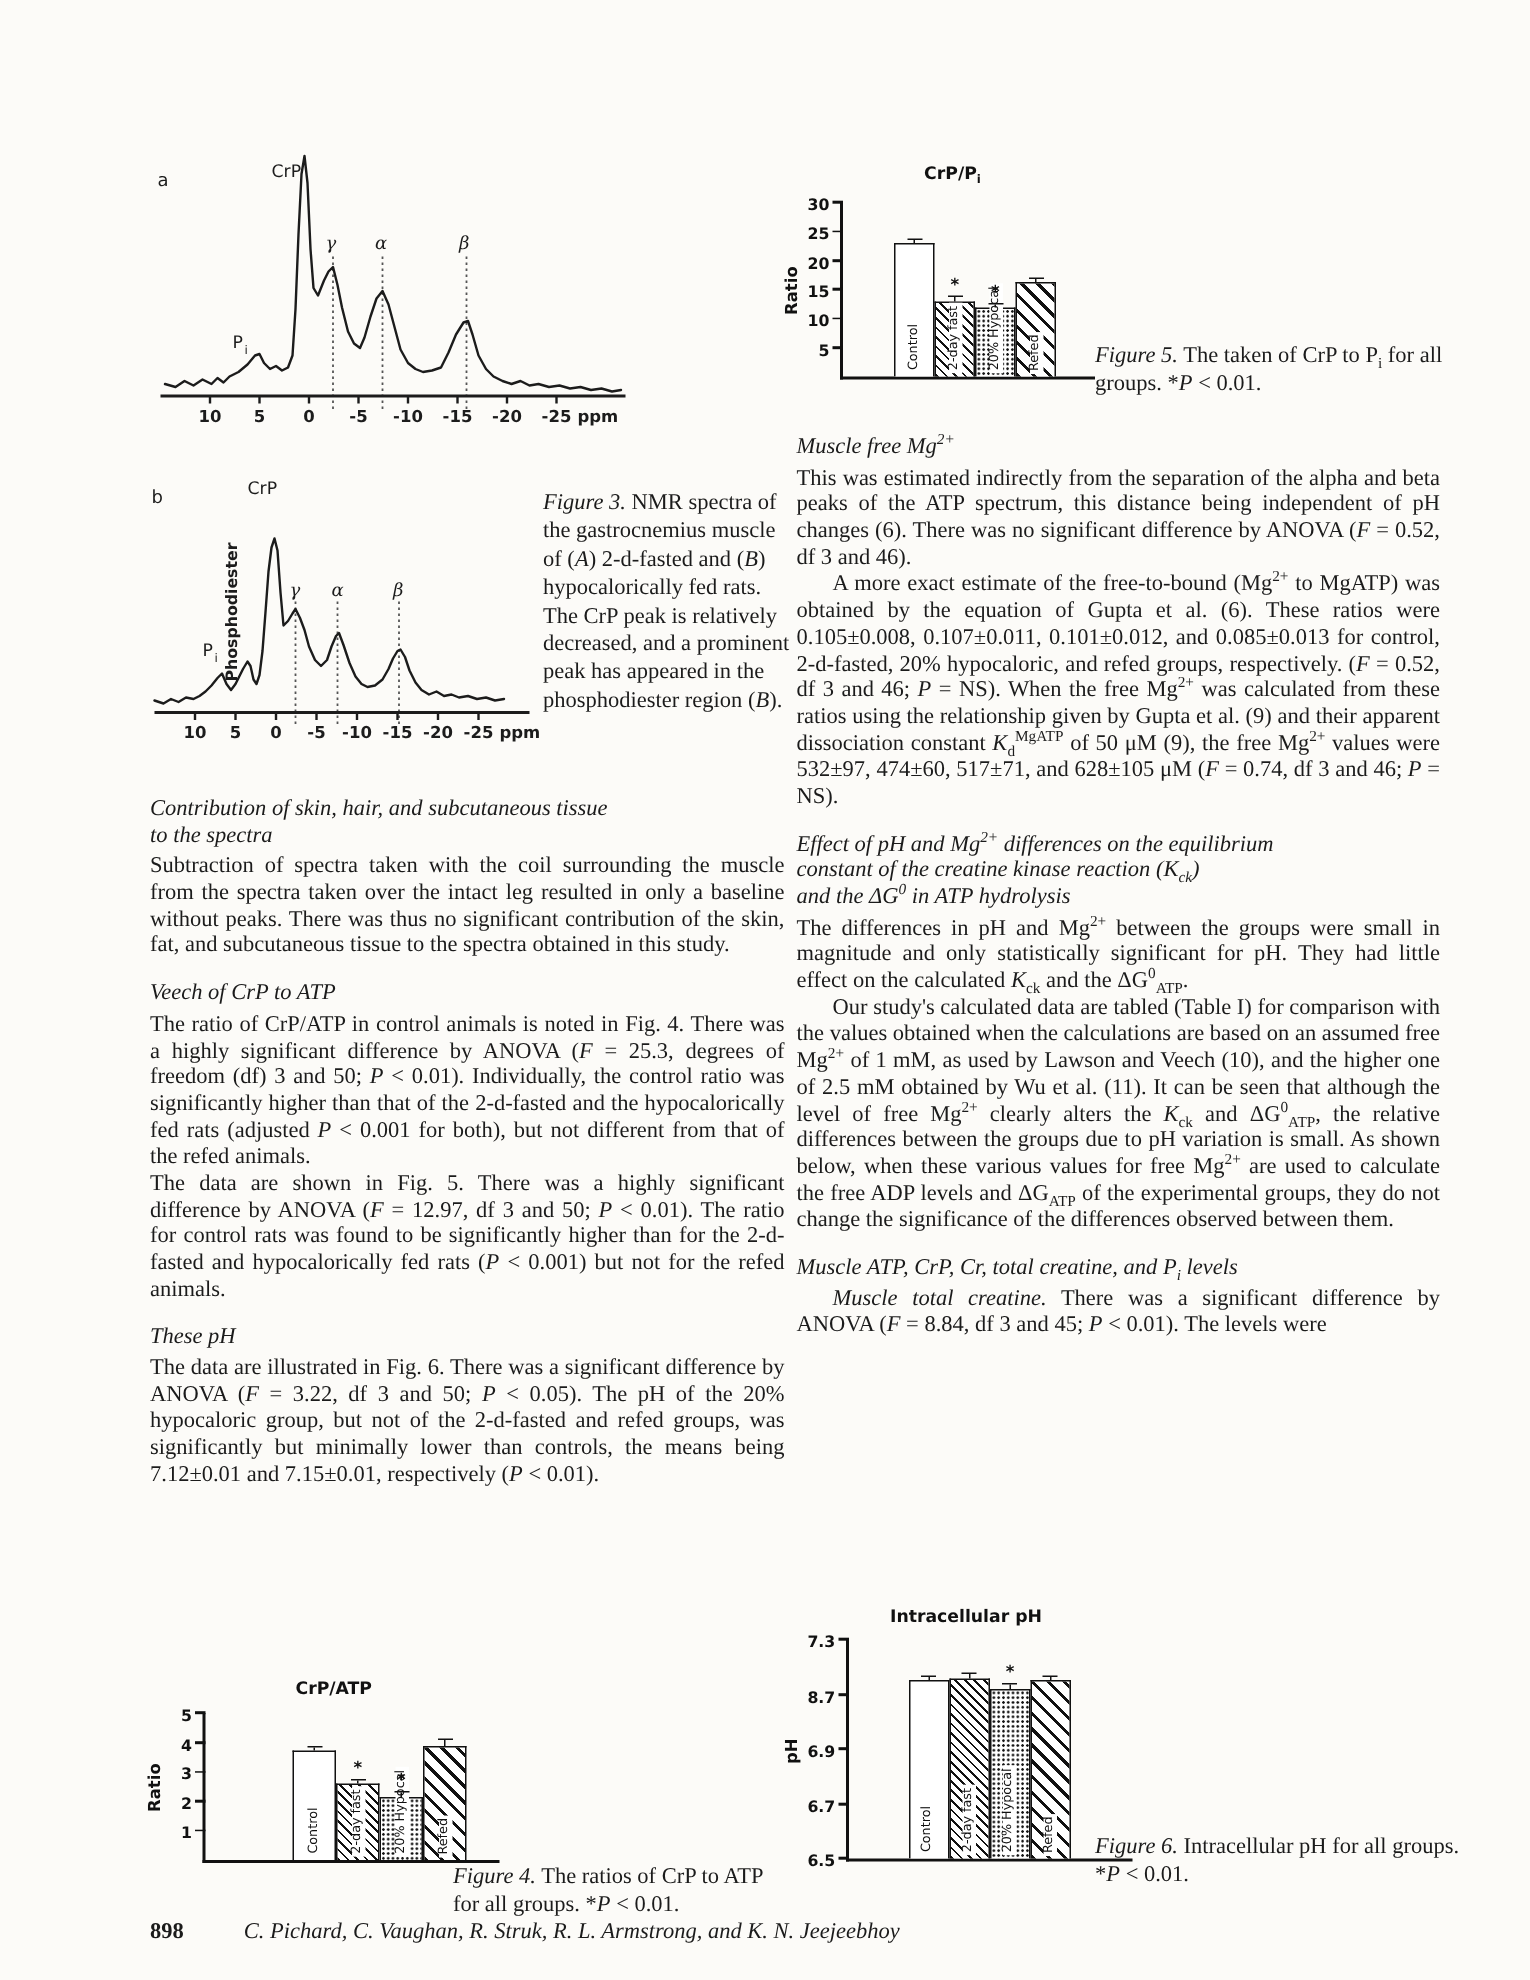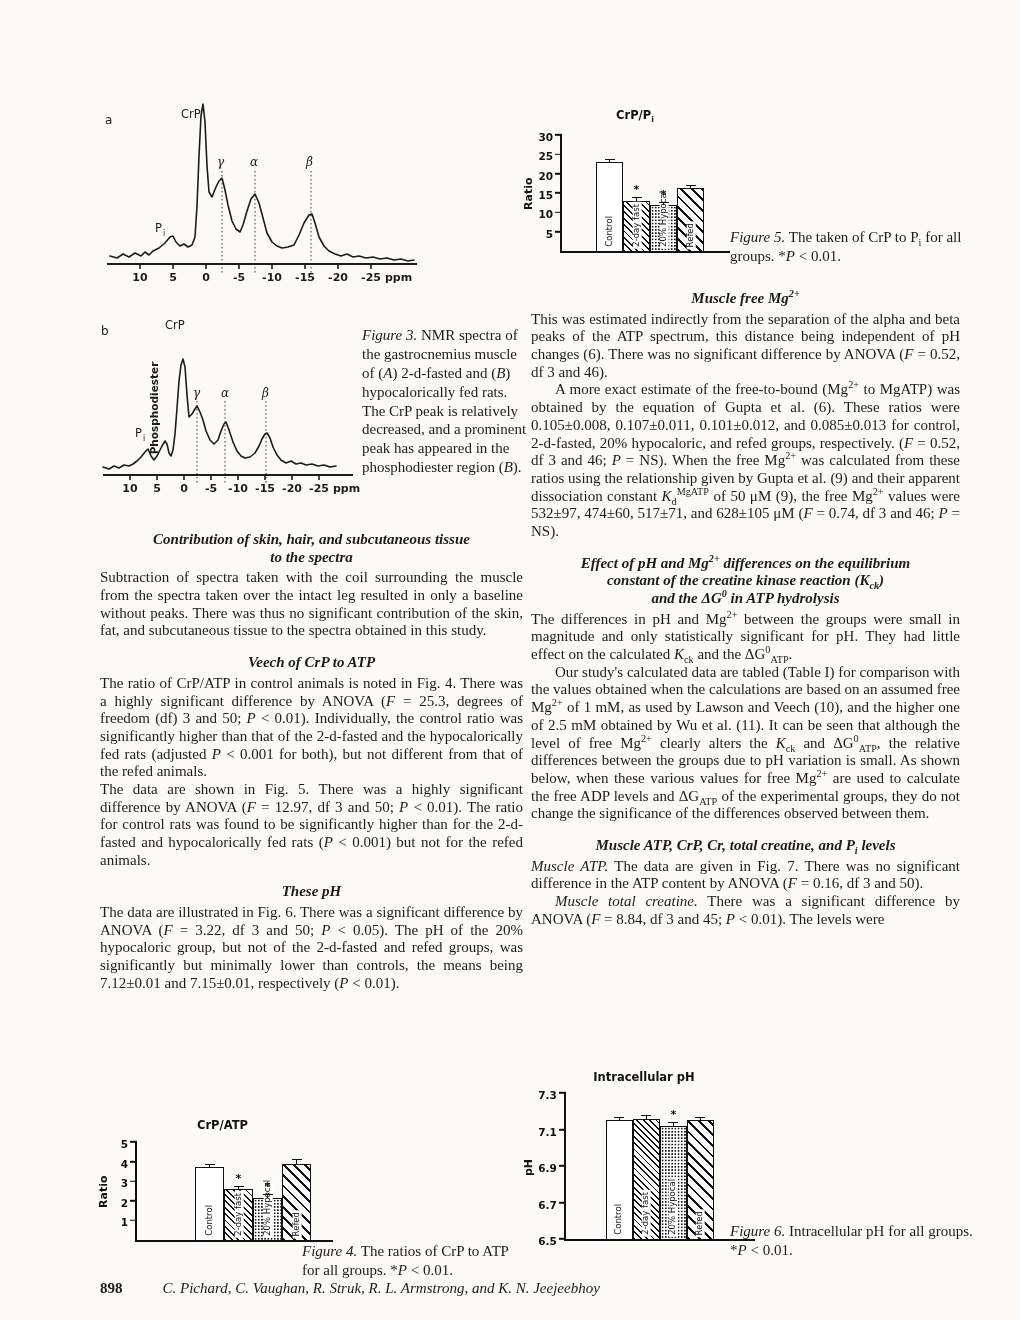--- a/index.html
+++ b/index.html
@@ -1,21 +1,21 @@
 <!DOCTYPE html>
 <html><head>
 <meta charset="utf-8">
 <style>
   html,body{margin:0;padding:0;background:#e8e8e4;}
   .page{position:relative;width:1020px;height:1320px;margin:0 auto;background:#fcfbf8;color:#1b1b1b;
         font-family:"Liberation Serif","DejaVu Serif",serif;overflow:hidden;}
   .abs{position:absolute;}
   
   .col{font-size:15px;line-height:1.18;text-align:justify;}
-  .head{font-style:italic;margin:14px 0 3px 0;text-align:center;line-height:1.18;font-weight:bold;}
+  .head{font-style:italic;margin:14px 0 3px 0;text-align:left;line-height:1.18;}
   .head.first{margin-top:0;}
   .para{margin:0;}
   .indent{text-indent:1.6em;}
   sub,sup{font-size:68%;line-height:0;}
   
   .caption{font-size:15px;line-height:1.26;text-align:left;}
   
   .footer{display:flex;align-items:baseline;gap:40px;font-size:15px;}
   .pageno{font-weight:bold;font-family:"Liberation Serif",serif;}
   .authors{font-style:italic;}
@@ -195,21 +195,20 @@
   </div>
 
   <div class="abs col" style="left:531px;top:290px;width:429px;">
     <div class="head first"><span style="font-style: italic;">Muscle free Mg</span><sup style="font-style: italic;">2+</sup></div>
     <p class="para"><span>This was estimated indirectly from the separation of the alpha and beta peaks of the ATP spectrum, this distance being independent of pH changes (6). There was no significant difference by ANOVA (</span><span style="font-style: italic;">F</span><span> = 0.52, df 3 and 46).</span></p>
     <p class="para indent"><span>A more exact estimate of the free-to-bound (Mg</span><sup>2+</sup><span> to MgATP) was obtained by the equation of Gupta et al. (6). These ratios were 0.105±0.008, 0.107±0.011, 0.101±0.012, and 0.085±0.013 for control, 2-d-fasted, 20% hypocaloric, and refed groups, respectively. (</span><span style="font-style: italic;">F</span><span> = 0.52, df 3 and 46; </span><span style="font-style: italic;">P</span><span> = NS). When the free Mg</span><sup>2+</sup><span> was calculated from these ratios using the relationship given by Gupta et al. (9) and their apparent dissociation constant </span><span style="font-style: italic;">K</span><sub>d</sub><sup>MgATP</sup><span> of 50 μM (9), the free Mg</span><sup>2+</sup><span> values were 532±97, 474±60, 517±71, and 628±105 μM (</span><span style="font-style: italic;">F</span><span> = 0.74, df 3 and 46; </span><span style="font-style: italic;">P</span><span> = NS).</span></p>
     <div class="head"><span style="font-style: italic;">Effect of pH and Mg</span><sup style="font-style: italic;">2+</sup><span style="font-style: italic;"> differences on the equilibrium</span><br><span style="font-style: italic;">constant of the creatine kinase reaction (K</span><sub style="font-style: italic;">ck</sub><span style="font-style: italic;">)</span><br><span style="font-style: italic;">and the ΔG</span><sup style="font-style: italic;">0</sup><span style="font-style: italic;"> in ATP hydrolysis</span></div>
     <p class="para"><span>The differences in pH and Mg</span><sup>2+</sup><span> between the groups were small in magnitude and only statistically significant for pH. They had little effect on the calculated </span><span style="font-style: italic;">K</span><sub>ck</sub><span> and the ΔG</span><sup>0</sup><sub>ATP</sub><span>.</span></p>
     <p class="para indent"><span>Our study's calculated data are tabled (Table I) for comparison with the values obtained when the calculations are based on an assumed free Mg</span><sup>2+</sup><span> of 1 mM, as used by Lawson and Veech (10), and the higher one of 2.5 mM obtained by Wu et al. (11). It can be seen that although the level of free Mg</span><sup>2+</sup><span> clearly alters the </span><span style="font-style: italic;">K</span><sub>ck</sub><span> and ΔG</span><sup>0</sup><sub>ATP</sub><span>, the relative differences between the groups due to pH variation is small. As shown below, when these various values for free Mg</span><sup>2+</sup><span> are used to calculate the free ADP levels and ΔG</span><sub>ATP</sub><span> of the experimental groups, they do not change the significance of the differences observed between them.</span></p>
     <div class="head"><span style="font-style: italic;">Muscle ATP, CrP, Cr, total creatine, and P</span><sub style="font-style: italic;">i</sub><span style="font-style: italic;"> levels</span></div>
-    <p class="para"><span style="font-style: italic;">Muscle ATP.</span><span> The data are given in Fig. 7. There was no significant difference in the ATP content by ANOVA (</span><span style="font-style: italic;">F</span><span> = 0.16, df 3 and 50).</span></p>
     <p class="para indent"><span style="font-style: italic;">Muscle total creatine.</span><span> There was a significant difference by ANOVA (</span><span style="font-style: italic;">F</span><span> = 8.84, df 3 and 45; </span><span style="font-style: italic;">P</span><span> &lt; 0.01). The levels were</span></p>
   </div>
 
   <div class="chart" style="left:95px;top:1118px;width:240px;">
     <div class="chart-title" style="margin-left:40px;width:175px;margin-bottom:10px;"><span>CrP/ATP</span></div>
     <div class="chart-body" style="height:100px;">
       <div class="ylab">Ratio</div>
       <div class="yaxis" style="width:24px;">
           <div class="ytick" style="bottom: 19.6px;">1</div>
           <div class="ytick" style="bottom: 39.2px;">2</div>
@@ -256,21 +255,21 @@
   <div class="abs caption" style="left:302px;top:1242px;width:216px;"><span style="font-style: italic;">Figure 4.</span><span> The ratios of CrP to ATP for all groups. *</span><span style="font-style: italic;">P</span><span> &lt; 0.01.</span></div>
 
   <div class="chart" style="left:520px;top:1070px;width:235px;">
     <div class="chart-title" style="margin-left:44px;width:160px;margin-bottom:9px;"><span>Intracellular pH</span></div>
     <div class="chart-body" style="height:148px;">
       <div class="ylab">pH</div>
       <div class="yaxis" style="width:28px;">
           <div class="ytick" style="bottom: 0px;">6.5</div>
           <div class="ytick" style="bottom: 36.5px;">6.7</div>
           <div class="ytick" style="bottom: 73px;">6.9</div>
-          <div class="ytick" style="bottom: 109.5px;">7.1</div>
+          <div class="ytick" style="bottom: 109.5px;">8.7</div>
           <div class="ytick" style="bottom: 146px;">7.3</div>
         </div>
       <div class="plot" style="width:190px;">
           <div class="ymark" style="bottom: 0px;"></div>
           <div class="ymark" style="bottom: 36.5px;"></div>
           <div class="ymark" style="bottom: 73px;"></div>
           <div class="ymark" style="bottom: 109.5px;"></div>
           <div class="ymark" style="bottom: 146px;"></div>
           <div class="slot" style="left: 40px; width: 27px;">
             <div class="bar plain" style="height: 118.625px;">

